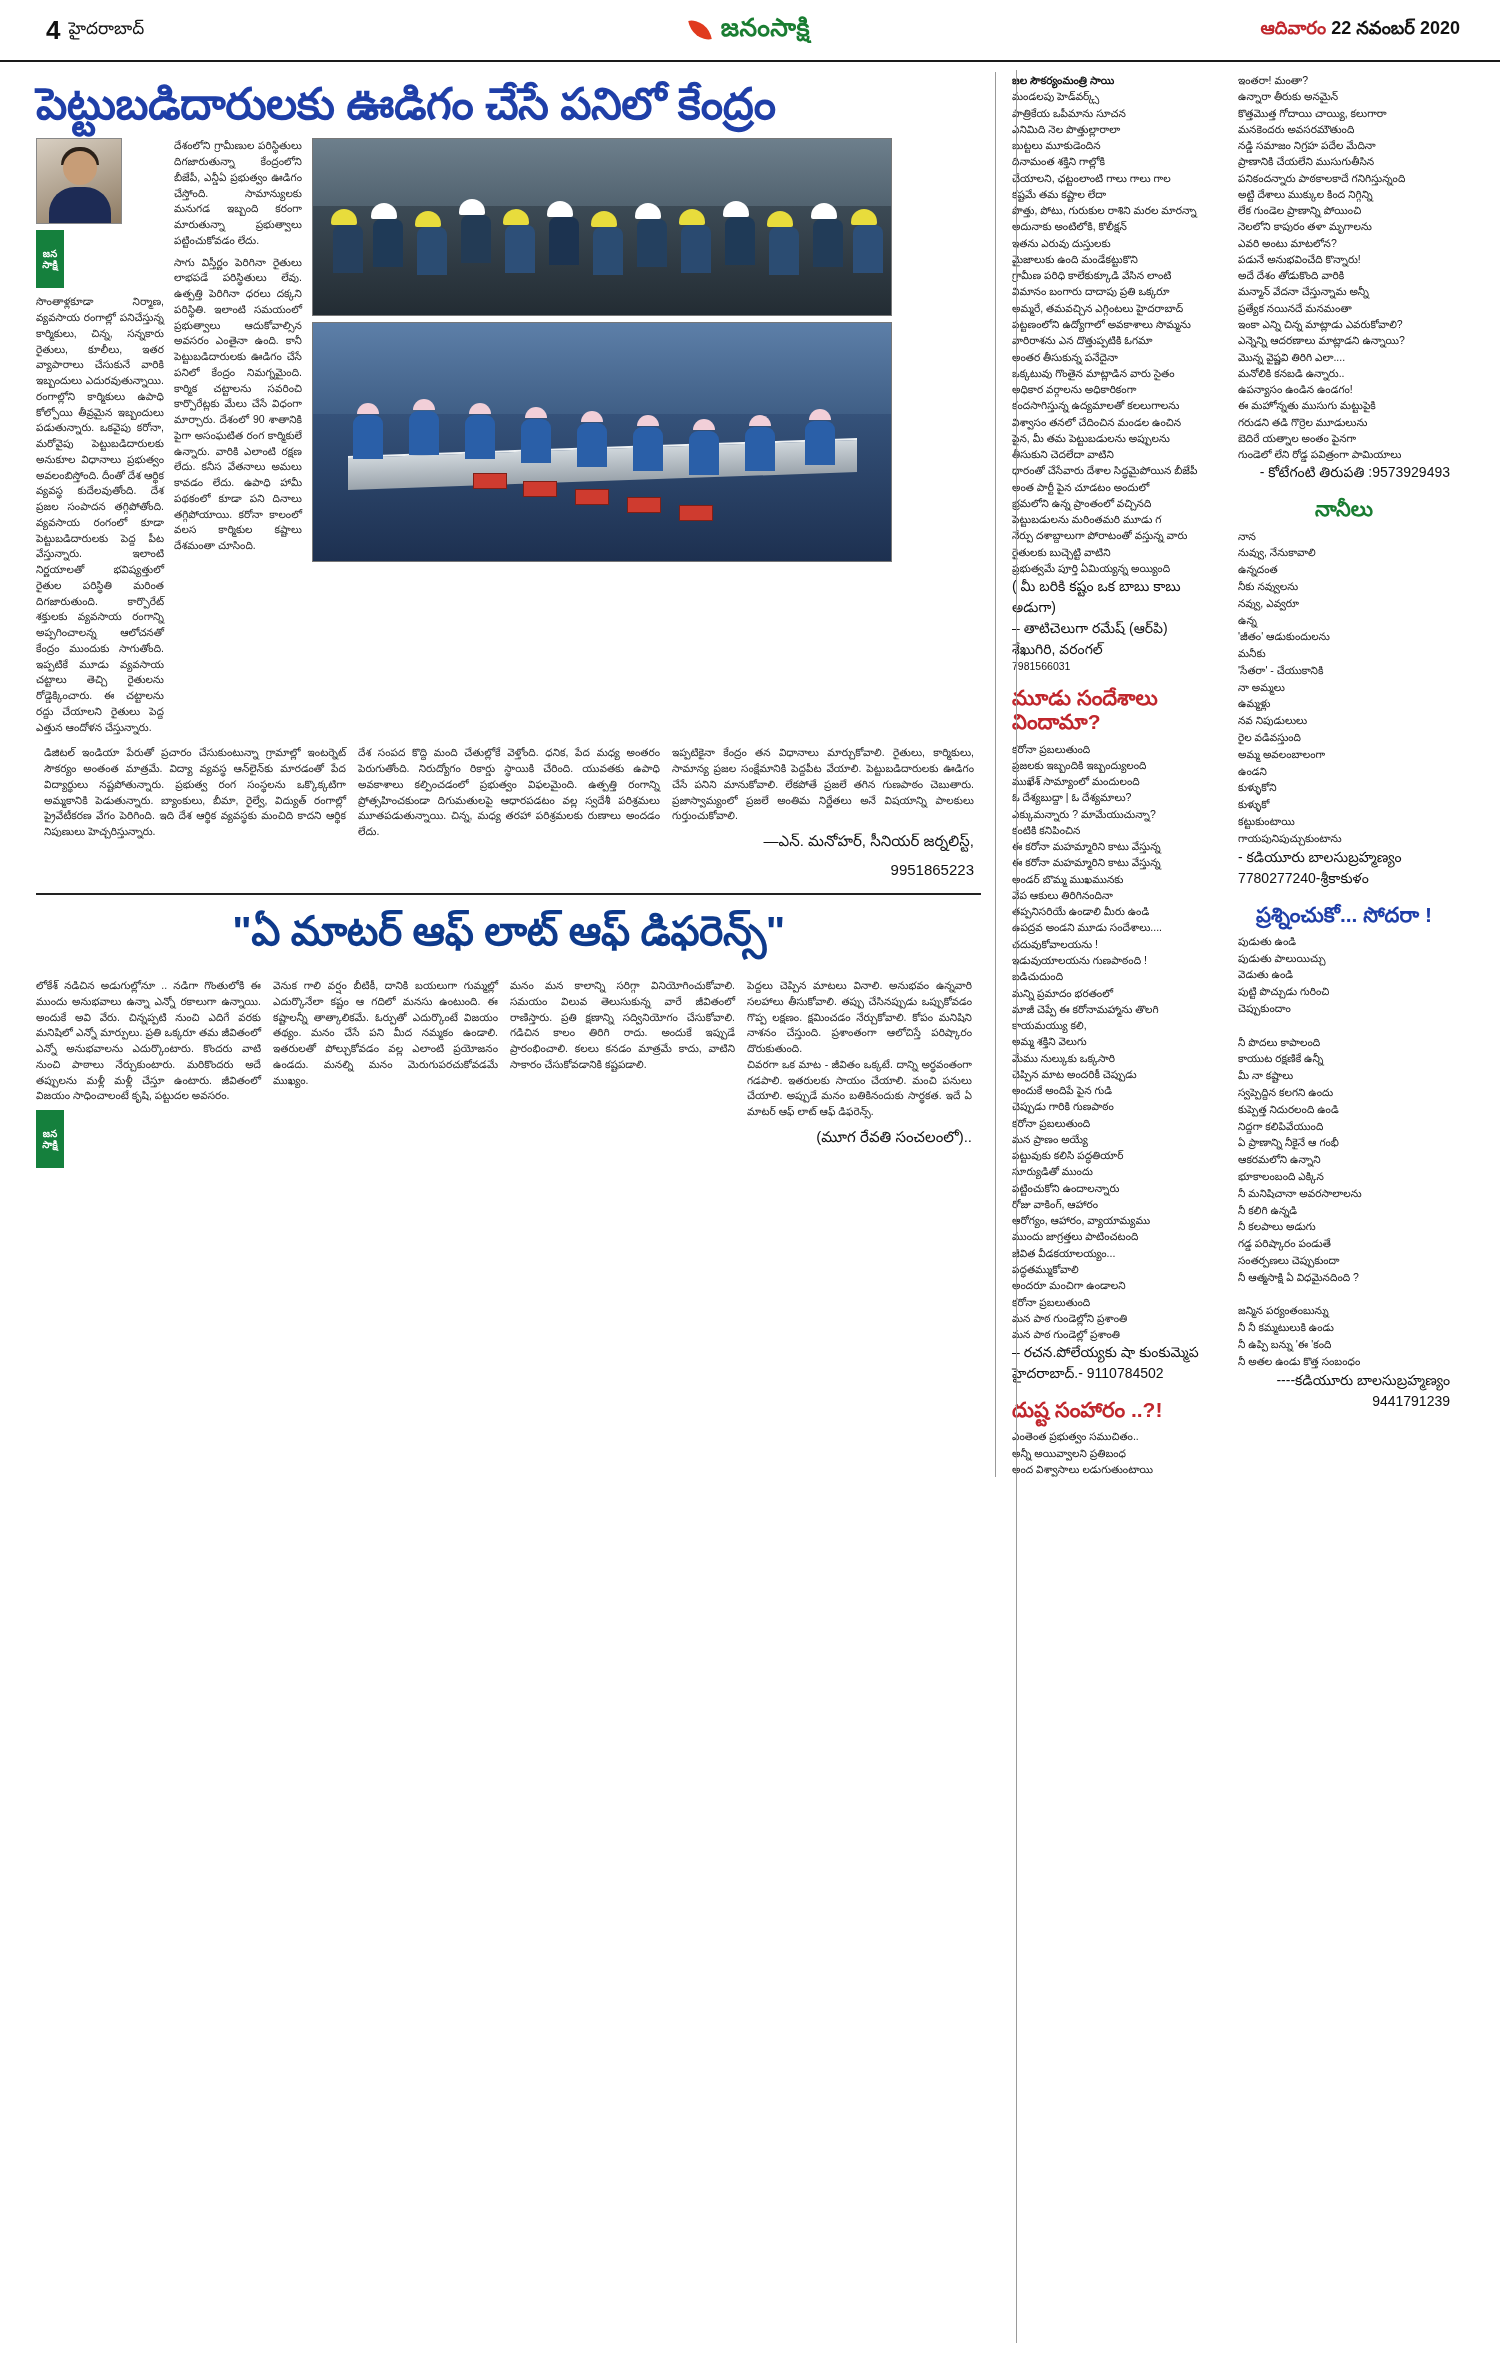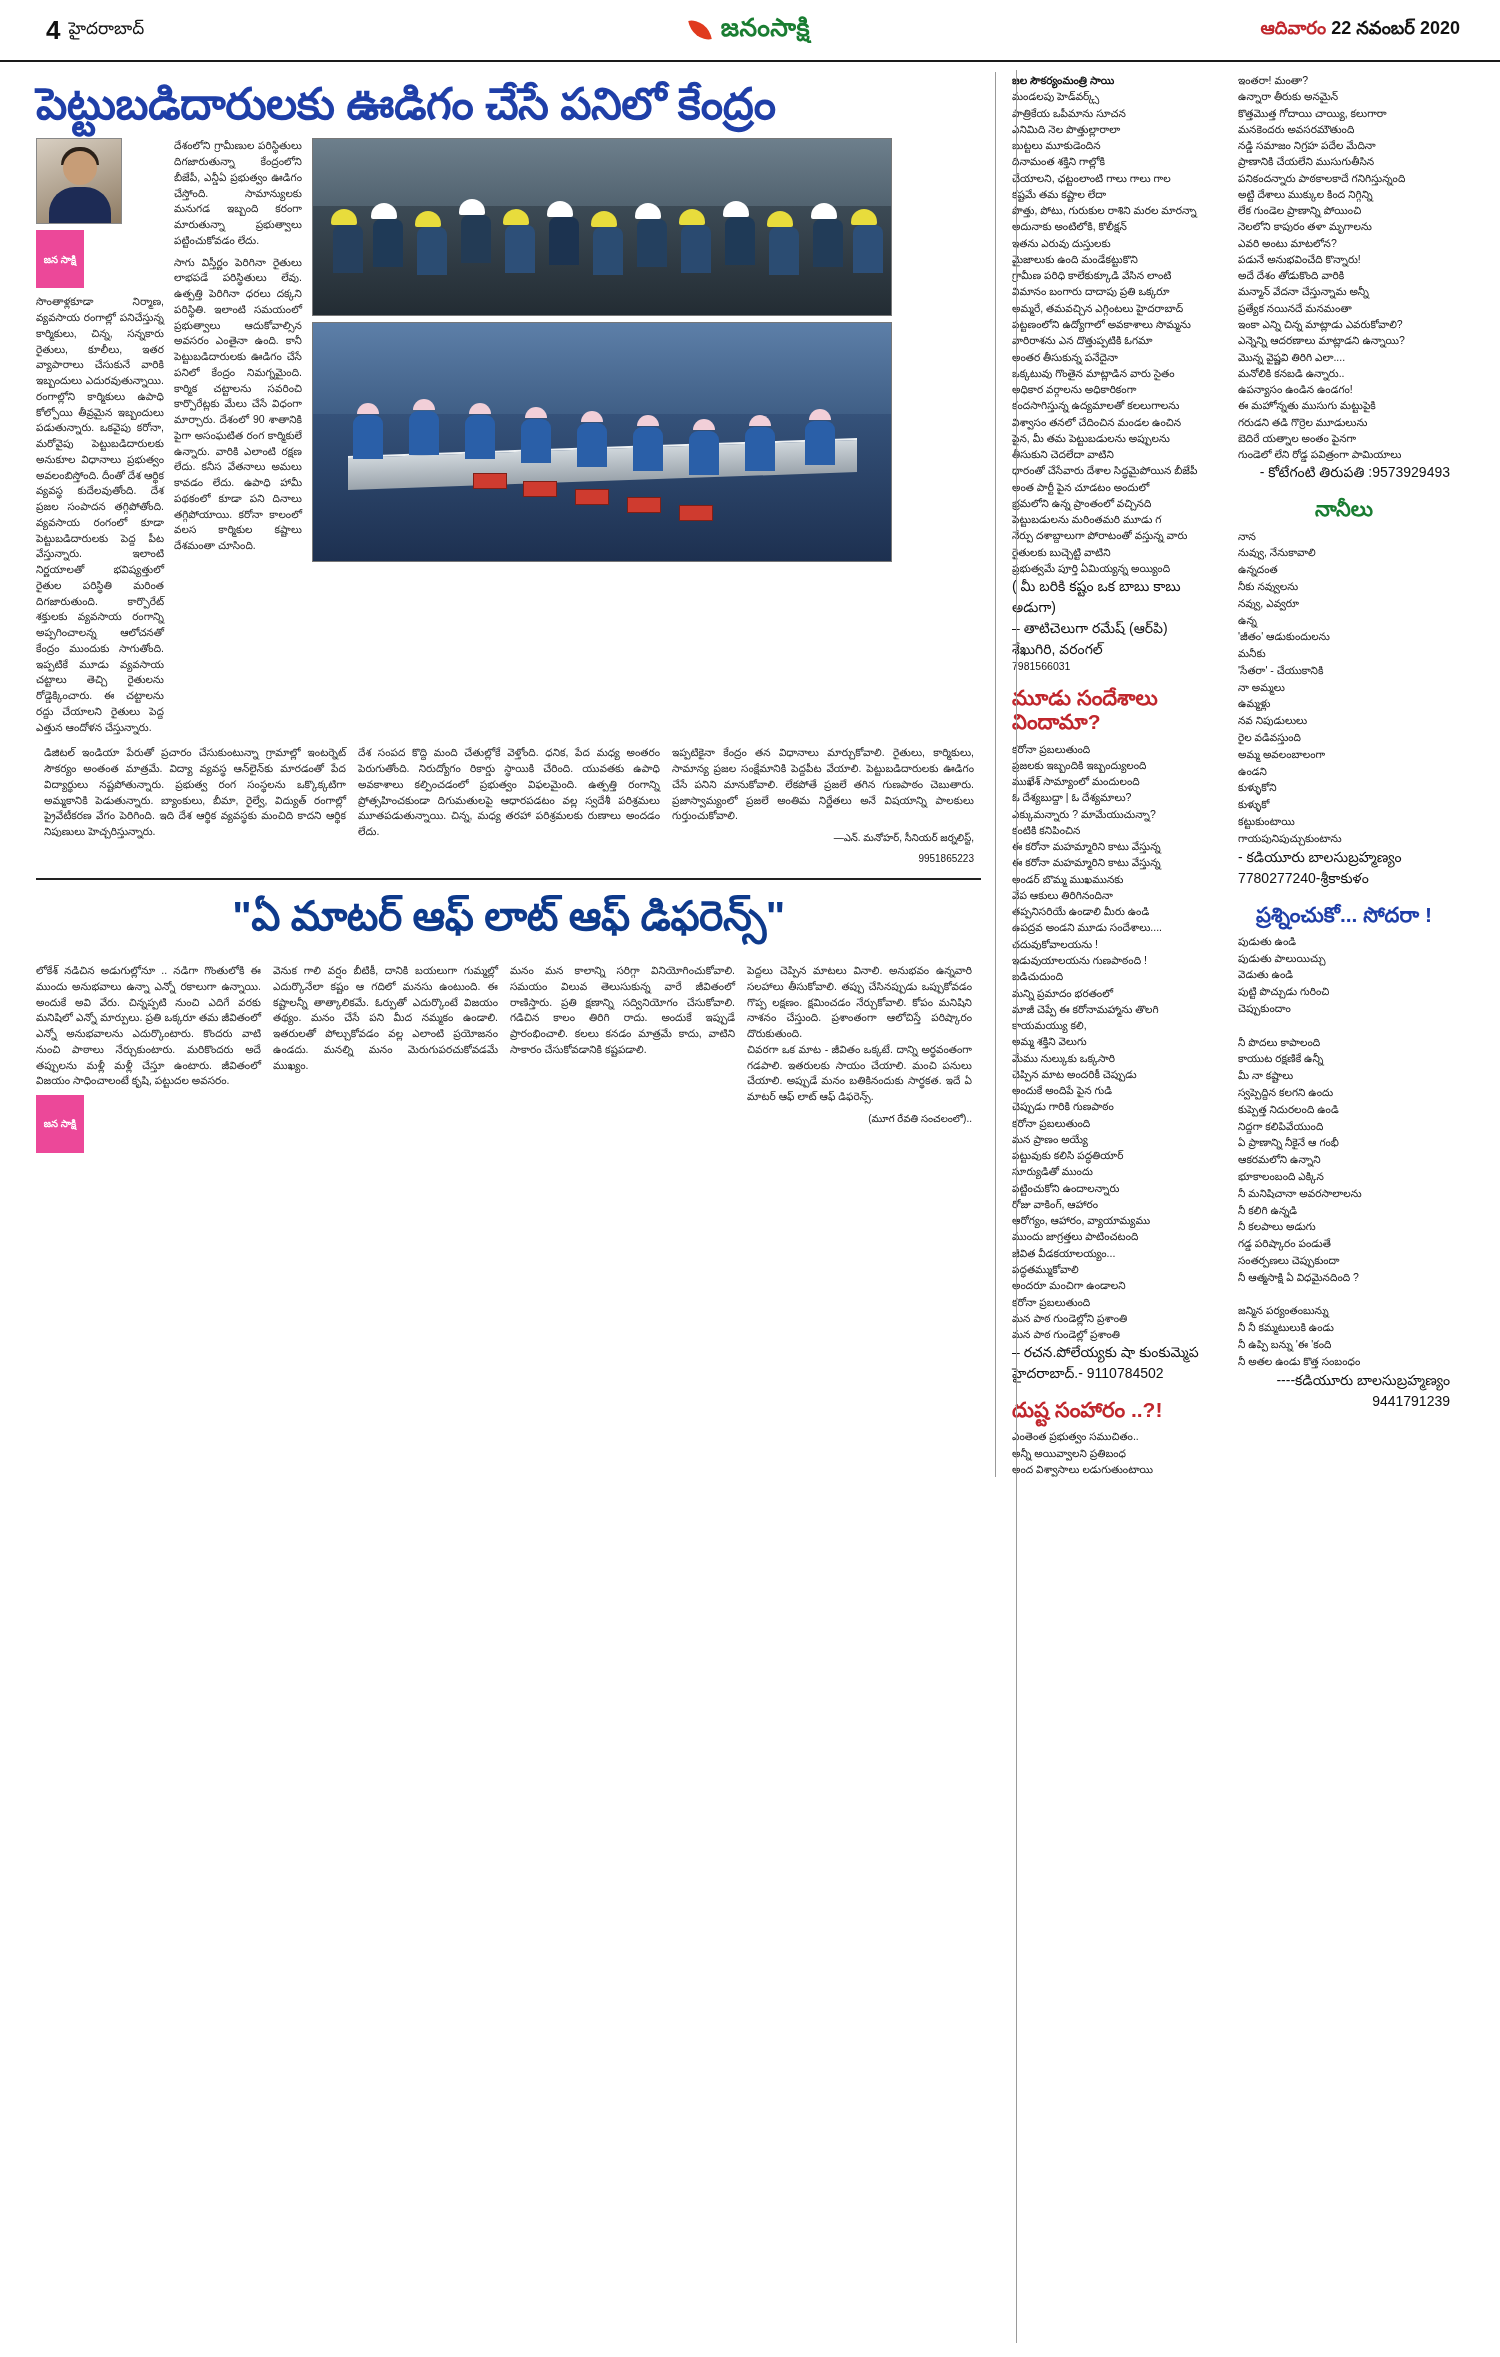--- a/index.html
+++ b/index.html
@@ -89,21 +89,21 @@
   }
   .author-photo .hair {
     position:absolute; left:24px; top:8px; width:38px; height:18px;
     border-radius:18px 18px 0 0; background:#2a2018;
   }
   .author-photo .body {
     position:absolute; left:12px; top:48px; width:62px; height:40px;
     border-radius:26px 26px 0 0; background:#1d2b55;
   }
   .badge-red {
-    width:48px; height:58px; background:#ec4899; color:#fff;
+    width:28px; height:58px; background:#15803d; color:#fff;
     font-size:10px; font-weight:bold; line-height:1.15;
     display:flex; align-items:center; justify-content:center; text-align:center;
     padding:3px; margin:6px 0 6px 0;
   }
   .te { font-family:"Liberation Sans", sans-serif; }
 
   .body-text {
     font-size:10.5px;
     line-height:1.5;
     text-align:justify;
@@ -144,21 +144,21 @@
   .pink-cap {
     position:absolute; width:22px; height:11px; background:#f2cfd8; border-radius:11px 11px 0 0;
   }
   .blue-body {
     position:absolute; width:30px; height:44px; background:#2a5fa8; border-radius:9px 9px 0 0;
   }
 
   .cols-3 { display:flex; gap:12px; margin-top:10px;margin-left:8px; }
   .cols-3 .c { width:302px; }
   .sign {
-    text-align:right; font-size:10px; margin-top:6px; line-height:1.5;
+    text-align:right; font-size:15px; margin-top:6px; line-height:1.5;
   }
 
   .cols-4 { display:flex; gap:12px; margin-top:24px; }
   .cols-4 .c { width:225px; }
   .cols-4 .c.first { width:225px; }
 
   
   .rail-col { font-size:10.5px; line-height:1.55; }
   .rail-two { display:flex; gap:14px; }
   .rail-two .rc { width:212px; }

